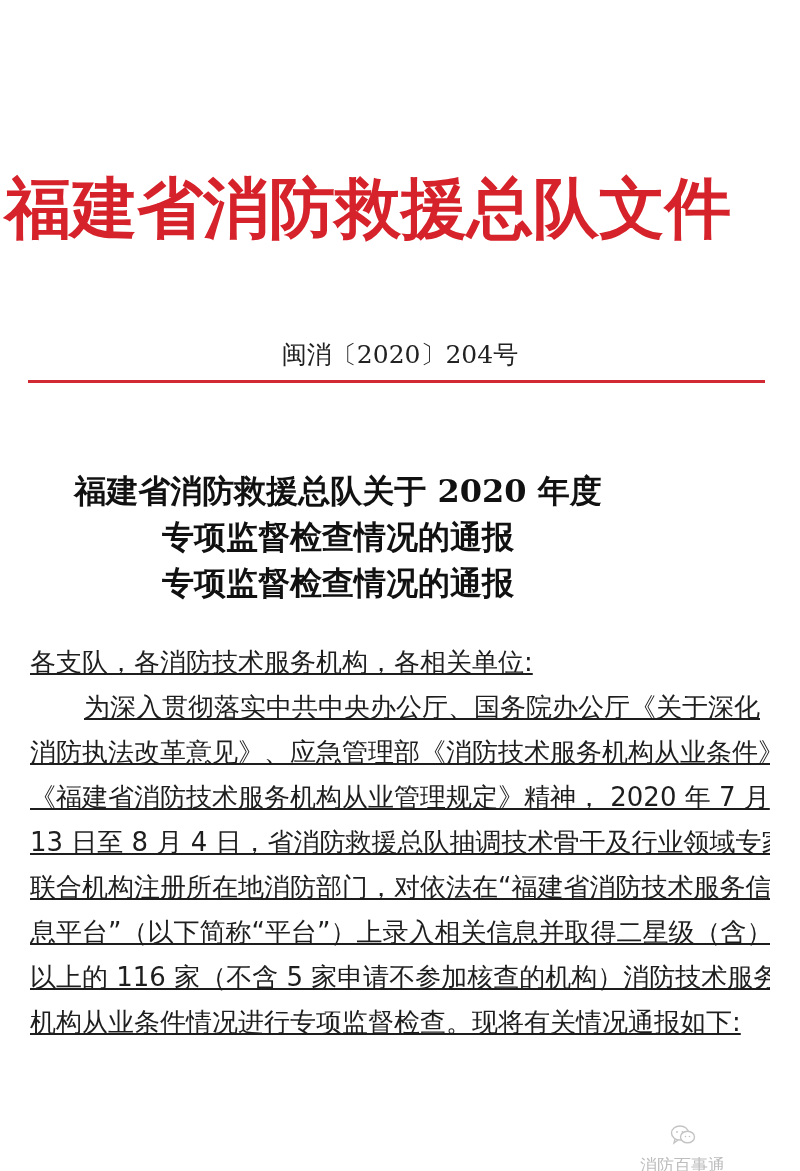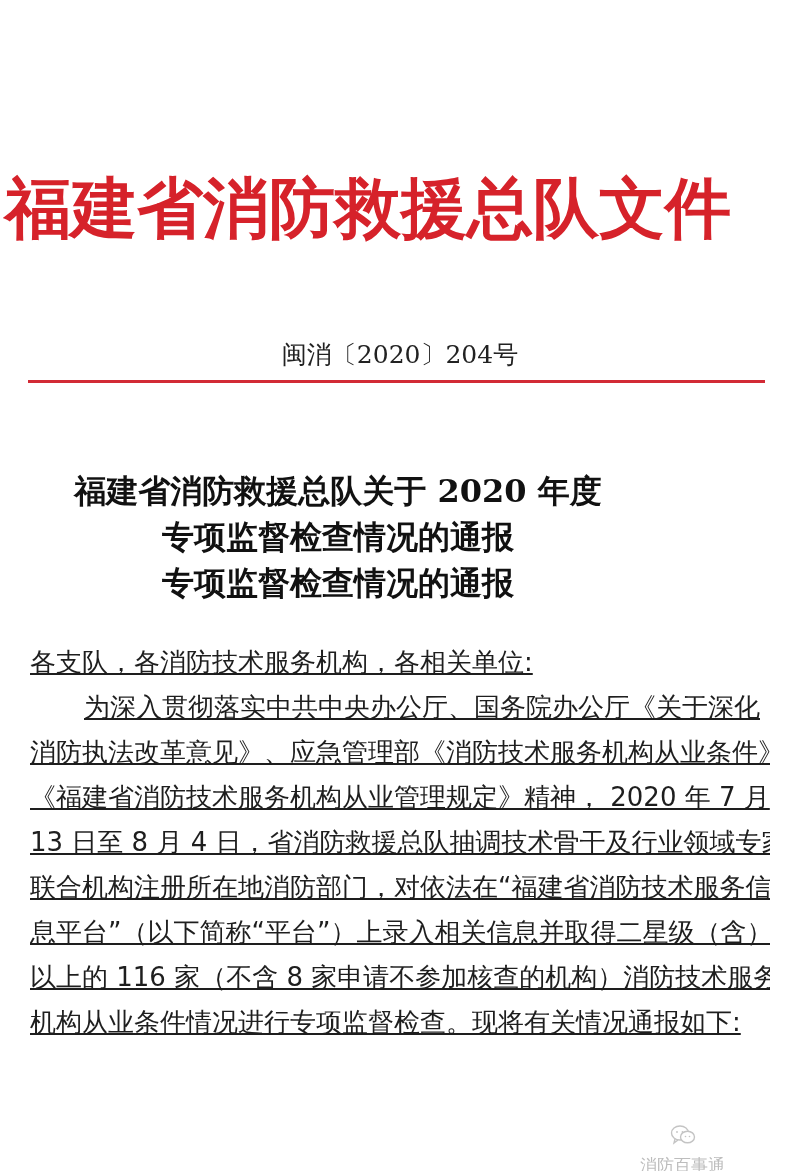--- a/index.html
+++ b/index.html
@@ -115,21 +115,21 @@
 </div>
 
 <div class="body-text">
   <div class="line">各支队，各消防技术服务机构，各相关单位:</div>
   <div class="line indent">为深入贯彻落实中共中央办公厅、国务院办公厅《关于深化</div>
   <div class="line">消防执法改革意见》、应急管理部《消防技术服务机构从业条件》、</div>
   <div class="line">《福建省消防技术服务机构从业管理规定》精神， 2020 年 7 月</div>
   <div class="line">13 日至 8 月 4 日，省消防救援总队抽调技术骨干及行业领域专家，</div>
   <div class="line">联合机构注册所在地消防部门，对依法在“福建省消防技术服务信</div>
   <div class="line">息平台”（以下简称“平台”）上录入相关信息并取得二星级（含）</div>
-  <div class="line">以上的 116 家（不含 8 家申请不参加核查的机构）消防技术服务</div>
+  <div class="line">以上的 116 家（不含 5 家申请不参加核查的机构）消防技术服务</div>
   <div class="line">机构从业条件情况进行专项监督检查。现将有关情况通报如下:</div>
 </div>
 
 <div class="watermark">
   <span>
     <svg viewBox="0 0 26 22" fill="none" stroke="#c4c4c4" stroke-width="1.4">
       <ellipse cx="10" cy="9" rx="8.5" ry="7"></ellipse>
       <path d="M5 15 L4 19 L8 16"></path>
       <ellipse cx="17.5" cy="13" rx="7" ry="5.8" fill="#ffffff"></ellipse>
       <circle cx="7" cy="8" r="0.9" fill="#c4c4c4" stroke="none"></circle>

